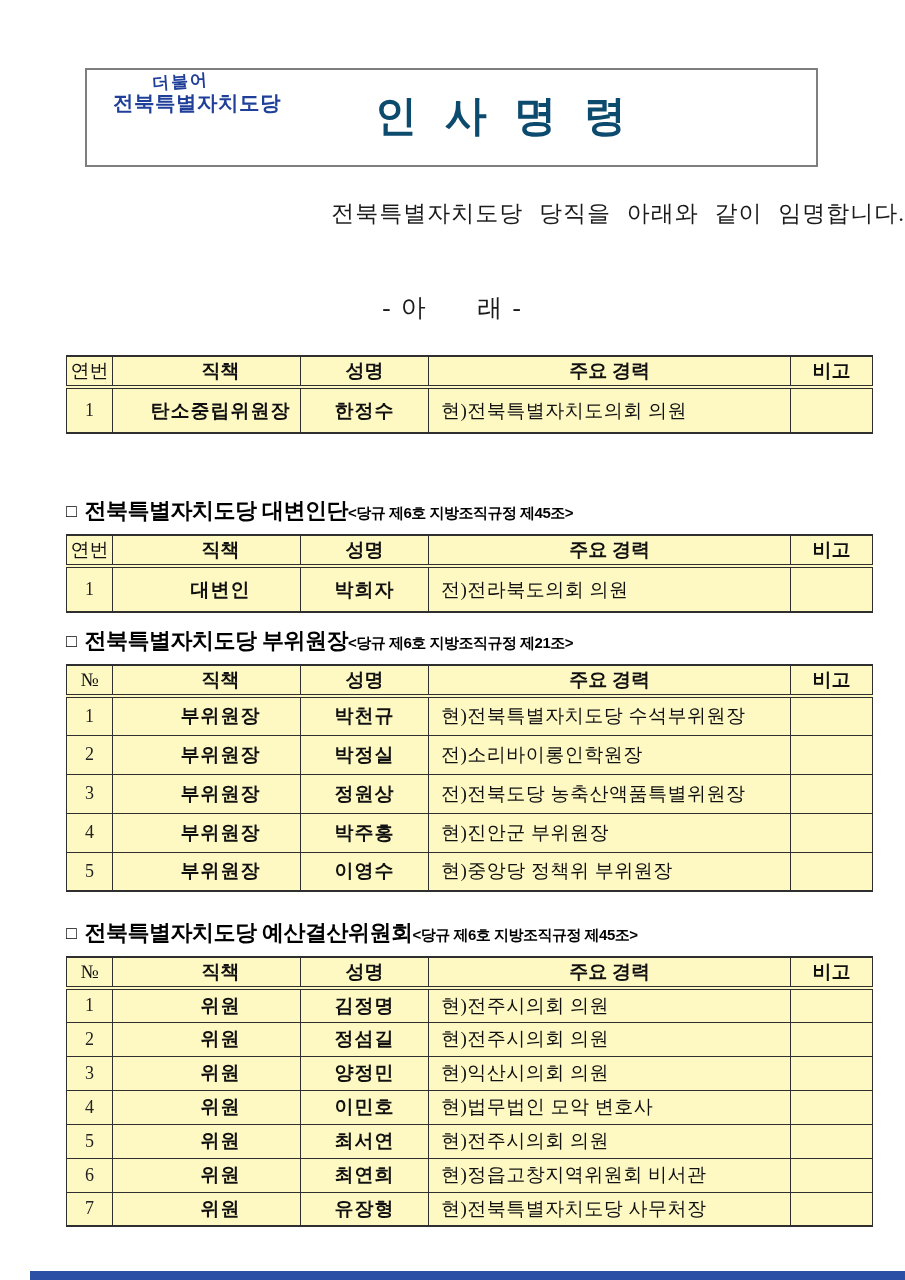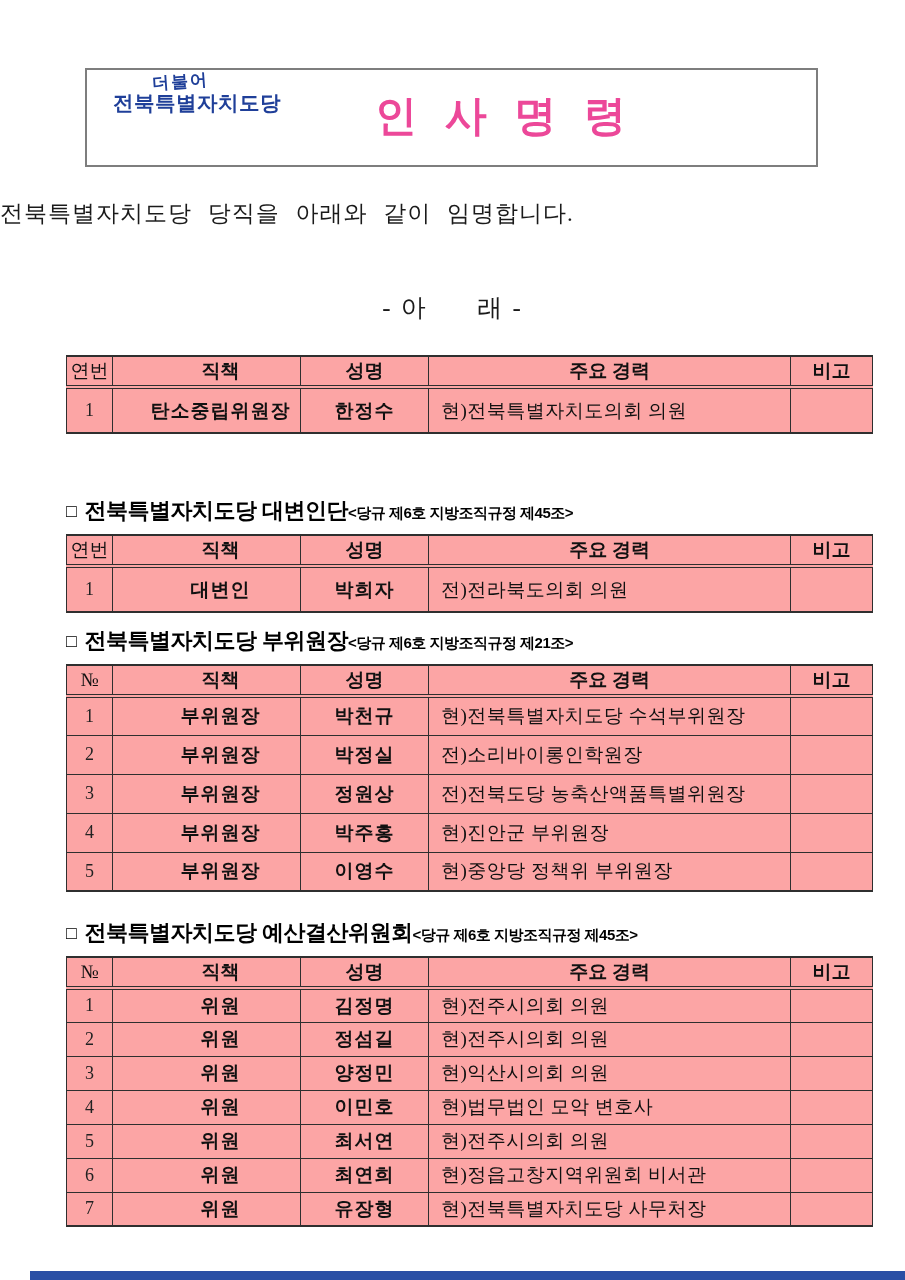--- a/index.html
+++ b/index.html
@@ -32,28 +32,28 @@
   .logo-slogan{
     display:inline-block;font-size:17px;font-weight:700;
     transform:rotate(-4deg);letter-spacing:2px;margin-left:-34px;
   }
   .logo-name{font-size:38px;font-weight:900;letter-spacing:1px;}
   .logo-chapter{font-size:20.5px;font-weight:900;letter-spacing:0.5px;margin-top:3px;}
   .doc-title{
     position:absolute;left:0;right:0;top:50%;transform:translateY(-54%);
     text-align:center;
     font-family:"Liberation Sans","DejaVu Sans",sans-serif;
-    font-size:42px;font-weight:900;letter-spacing:8px;color:#ec4899;
+    font-size:42px;font-weight:900;letter-spacing:8px;color:#0c4a6e;
     padding-left:106px;
   }
 
   
   .intro{
     position:absolute;left:0;right:0;top:198px;
-    text-align:left;font-size:23px;letter-spacing:1px;word-spacing:9px;color:#1a1a1a;
+    text-align:right;font-size:23px;letter-spacing:1px;word-spacing:9px;color:#1a1a1a;
   }
   .below-marker{
     position:absolute;left:0;right:0;top:291px;
     text-align:center;font-size:25px;letter-spacing:2px;white-space:pre;color:#1a1a1a;
   }
 
   
   .section{position:absolute;left:66px;width:806px;}
   .s1{top:355px;} .s2{top:498px;} .s3{top:628px;} .s4{top:920px;}
   .sec-heading{
@@ -64,21 +64,21 @@
   .bullet{font-size:18px;font-weight:700;margin-right:8px;vertical-align:1px;}
   .sec-note{font-size:15px;font-weight:700;letter-spacing:-0.5px;}
 
   
   table.ptable{
     table-layout:fixed;width:806px;border-collapse:collapse;
     border-top:2px solid var(--line);
     border-bottom:2px solid var(--line);
     border-left:1px solid var(--line);
     border-right:1px solid var(--line);
-    background:#fca5a5;
+    background:#fef9c3;
   }
   .ptable th,.ptable td{
     border-left:1px solid var(--line);
     border-right:1px solid var(--line);
     font-size:19px;text-align:center;vertical-align:middle;
     overflow:hidden;white-space:nowrap;
   }
   .ptable th{
     height:31px;font-weight:700;
     border-bottom:4px double var(--line);

